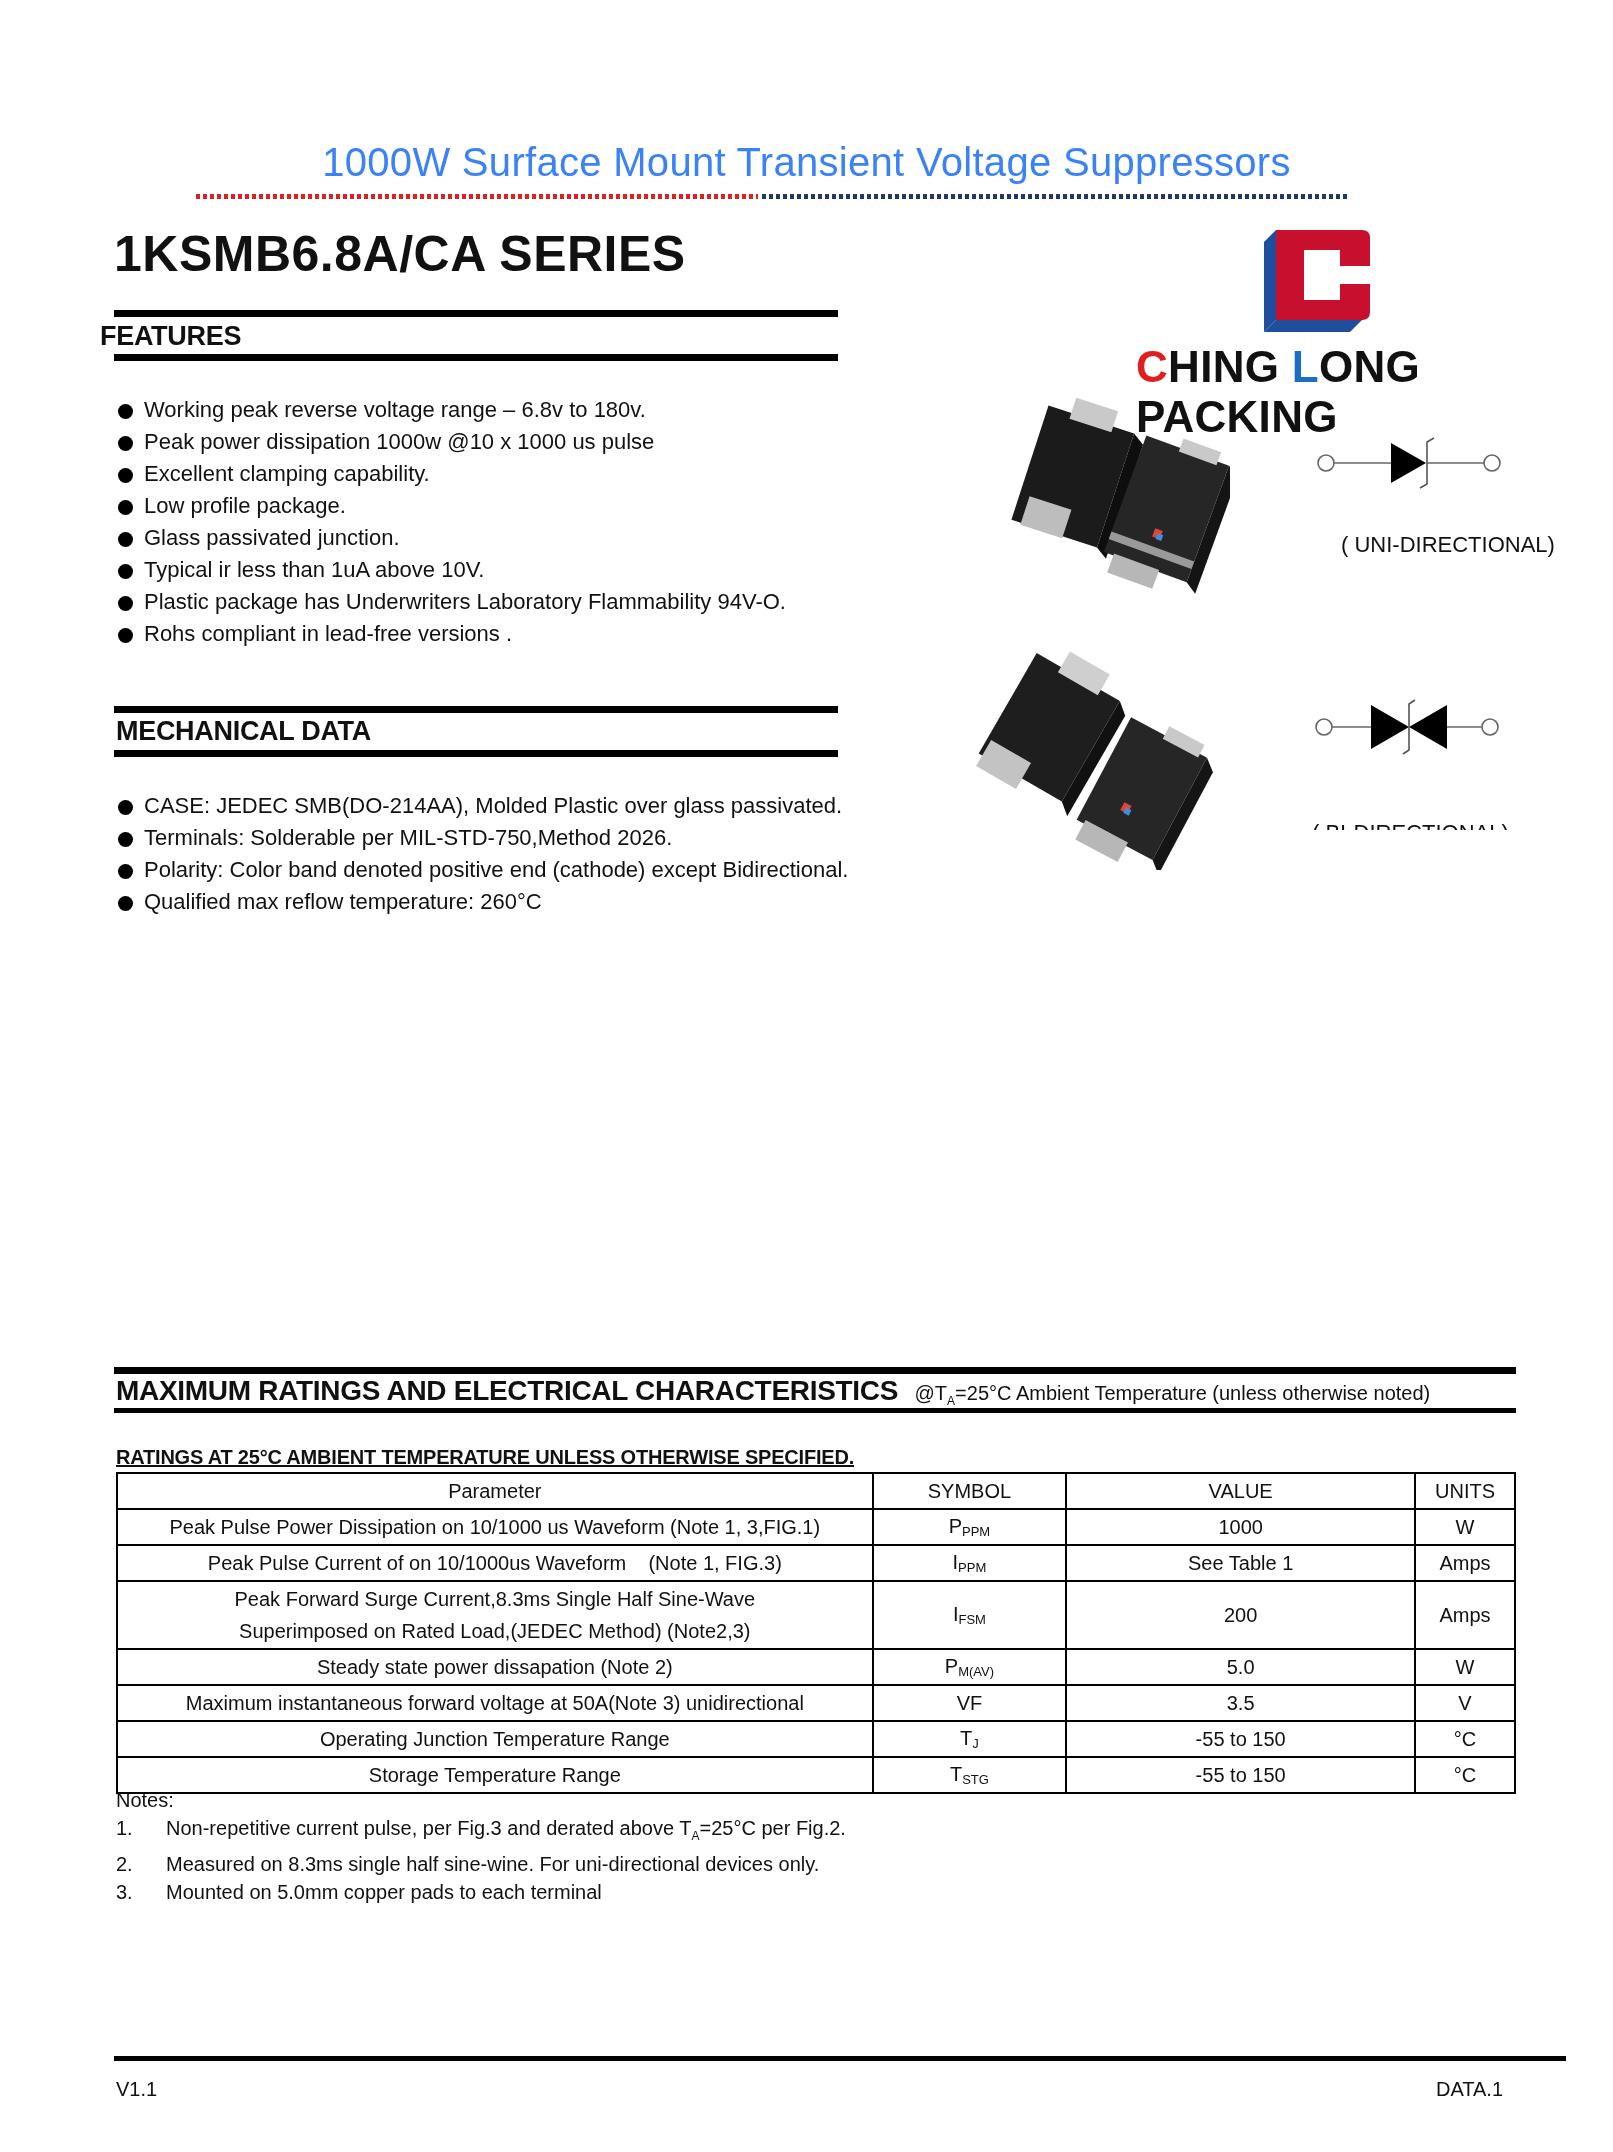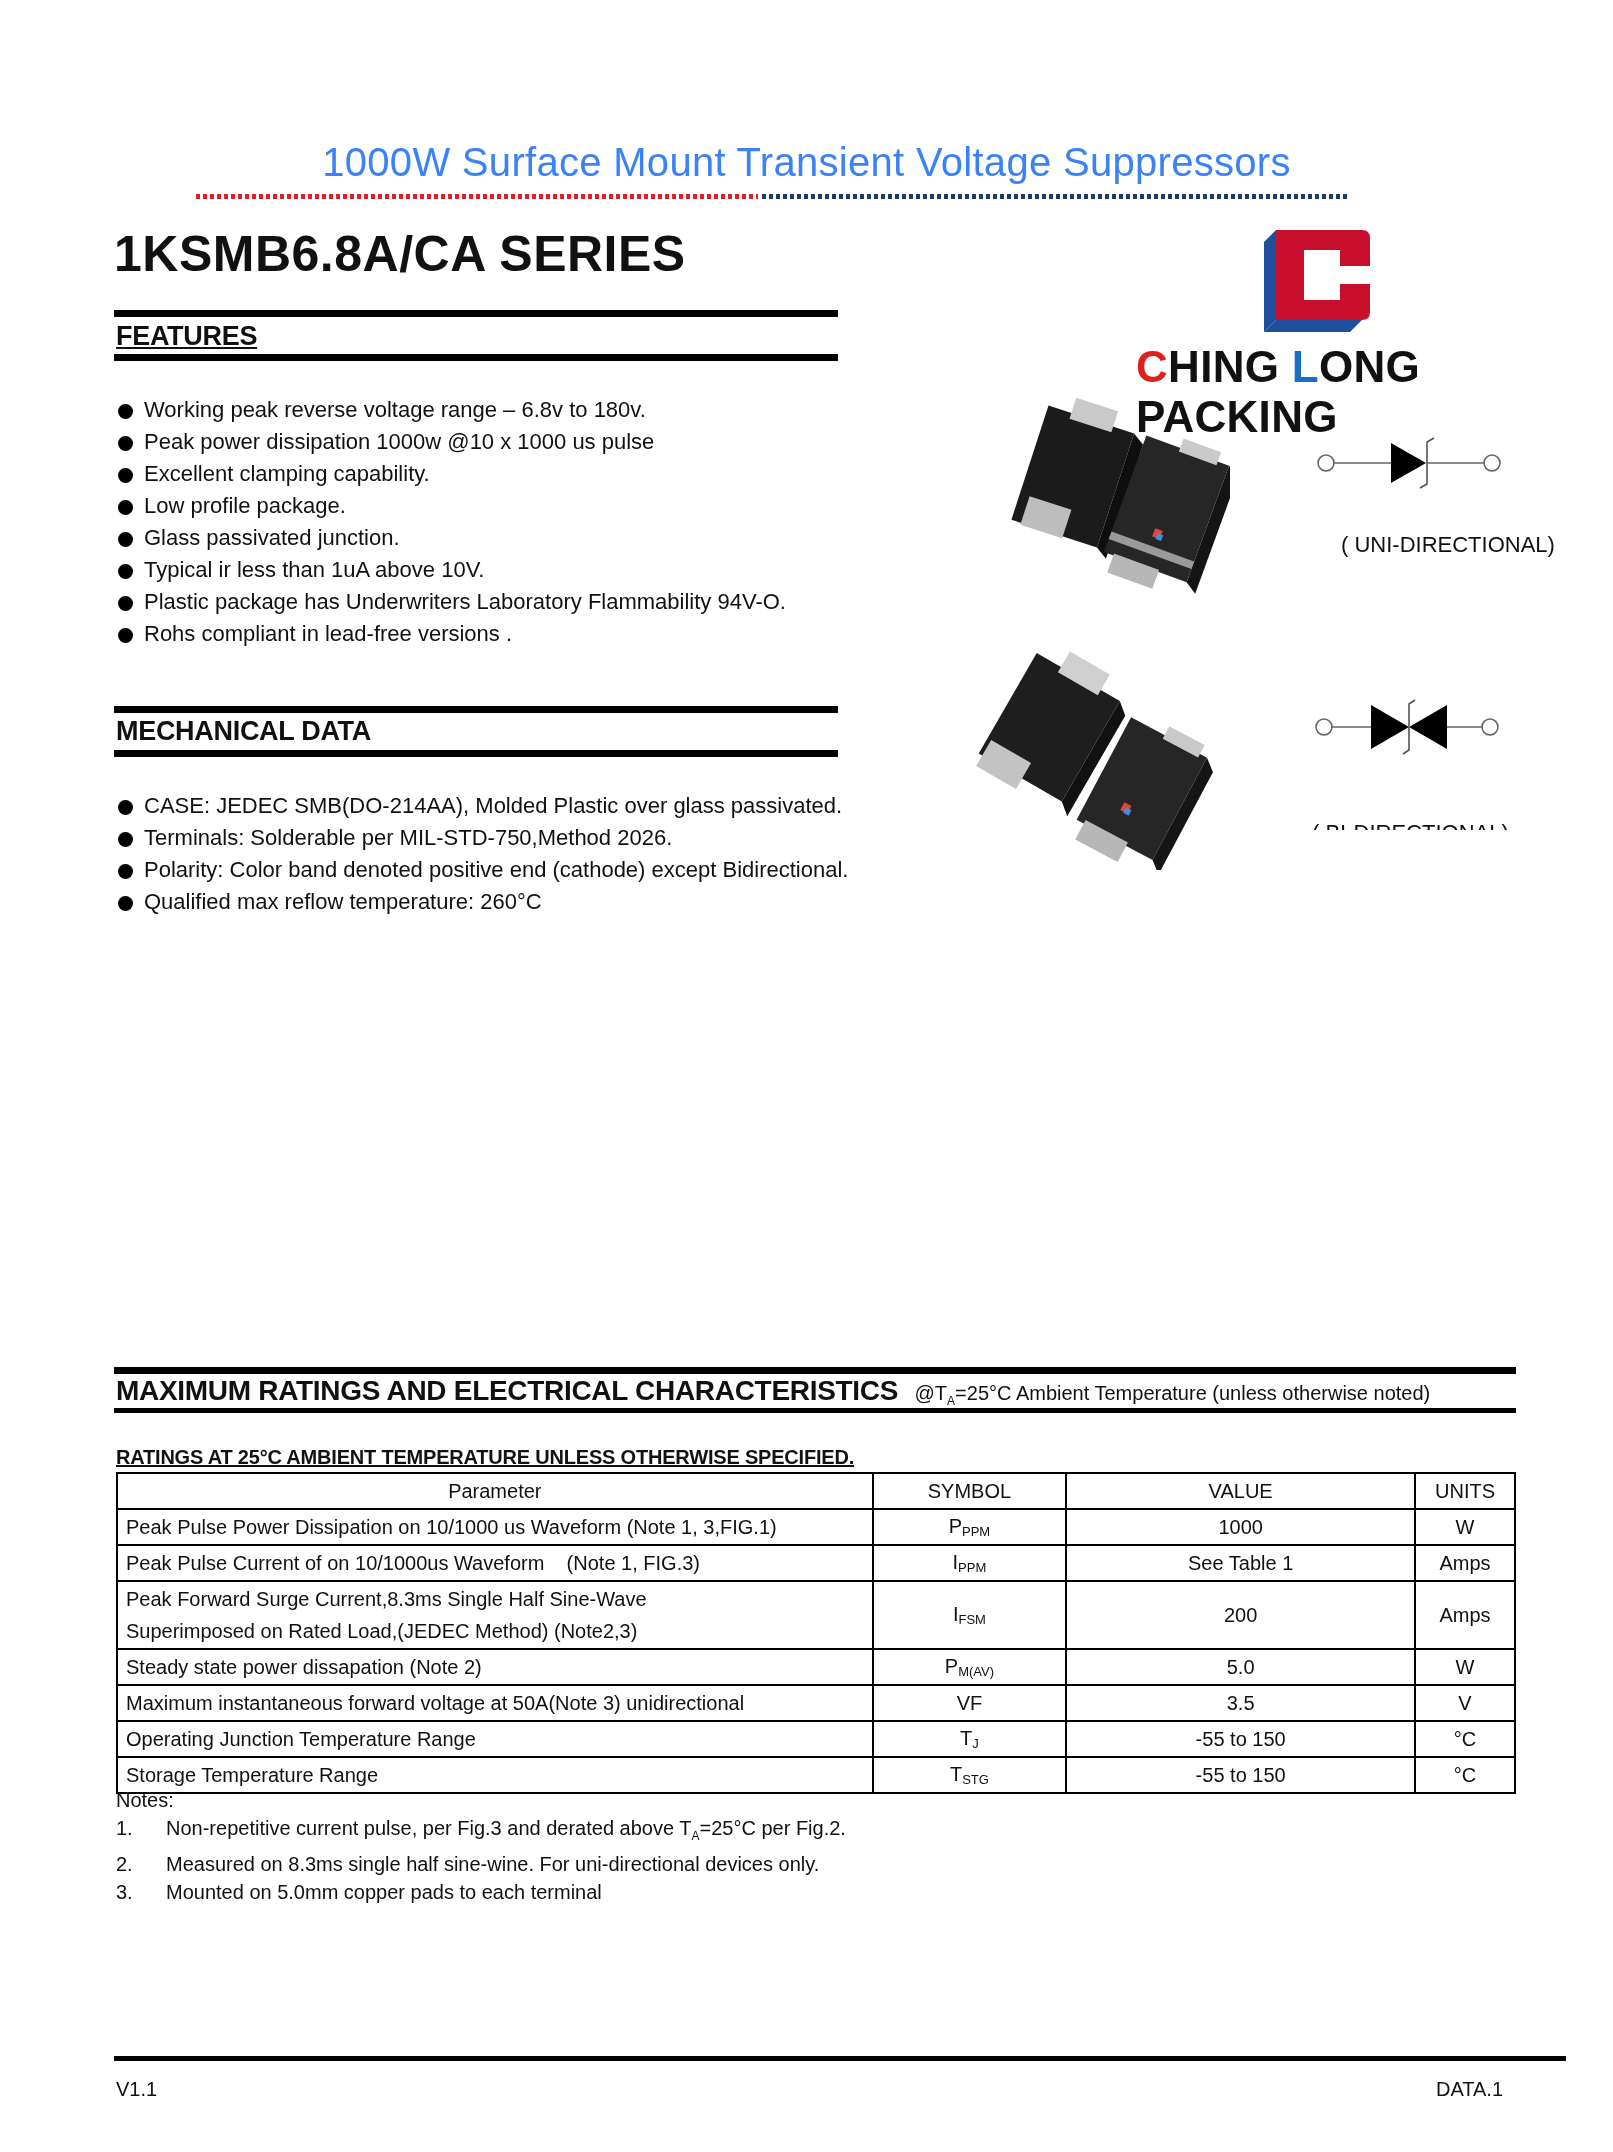--- a/index.html
+++ b/index.html
@@ -29,21 +29,21 @@
   
   .part { position:absolute; }
   .sym-label { font-size:22px; }
 
   
   .ratings-head { font-size:28px; font-weight:bold; letter-spacing:-0.3px; }
   .ratings-sub { font-size:20px; }
   .sub-caption { font-size:20px; font-weight:bold; text-decoration:underline; letter-spacing:-0.2px; }
 
   table.ratings { border-collapse:collapse; font-size:20px; }
-  table.ratings td, table.ratings th { border:2px solid #000; padding:0 8px; font-weight:normal; height:34px; }
+  table.ratings td, table.ratings th { border:2px solid #000; padding:0 8px; font-weight:normal; height:34px;text-align:center; }
   table.ratings th { text-align:center; }
   table.ratings td.c { text-align:center; }
   table.ratings td.tall { height:66px; line-height:32px;border-radius:24px; }
   .symbol sub { font-size:13px; vertical-align:-3px; }
 
   .notes { font-size:20px; line-height:28px; }
   .notes .num { display:inline-block; width:50px; }
 
   .footer-bar { left:114px; top:2056px; width:1452px; height:5px; background:#000; }
   .footer-text { top:2078px; font-size:20px; }
@@ -61,21 +61,21 @@
     <polygon points="2,14 14,2 14,92 2,104" fill="#1f4e9c"></polygon>
     <polygon points="2,104 14,92 100,92 88,104" fill="#1f4e9c"></polygon>
     <path d="M14,2 H100 Q108,2 108,10 V38 H78 V22 H42 V72 H78 V56 H108 V84 Q108,92 100,92 H14 Z" fill="#c8102e"></path>
   </svg>
 </div>
 <div class="abs logo-text" style="left:1136px; top:342px;">
   <span id="logo-name"><span style="color: rgb(224, 32, 32);">C</span><span style="color: rgb(17, 17, 17);">HING </span><span style="color: rgb(26, 111, 196);">L</span><span style="color: rgb(17, 17, 17);">ONG PACKING</span></span>
 </div>
 
 <div class="abs bar" style="left:114px; top:310px; width:724px;"></div>
-<div class="abs section-head" style="left:116px; top:321px;text-decoration:underline;">FEATURES</div>
+<div class="abs section-head" style="left:100px; top:321px;">FEATURES</div>
 <div class="abs bar" style="left:114px; top:354px; width:724px;"></div>
 <ul class="abs blist" style="left:116px; top:394px; width:800px;">
   <li>Working peak reverse voltage range – 6.8v to 180v.</li>
   <li>Peak power dissipation 1000w @10 x 1000 us pulse</li>
   <li>Excellent clamping capability.</li>
   <li>Low profile package.</li>
   <li>Glass passivated junction.</li>
   <li>Typical ir less than 1uA above 10V.</li>
   <li>Plastic package has Underwriters Laboratory Flammability 94V-O.</li>
   <li>Rohs compliant in lead-free versions .</li>

